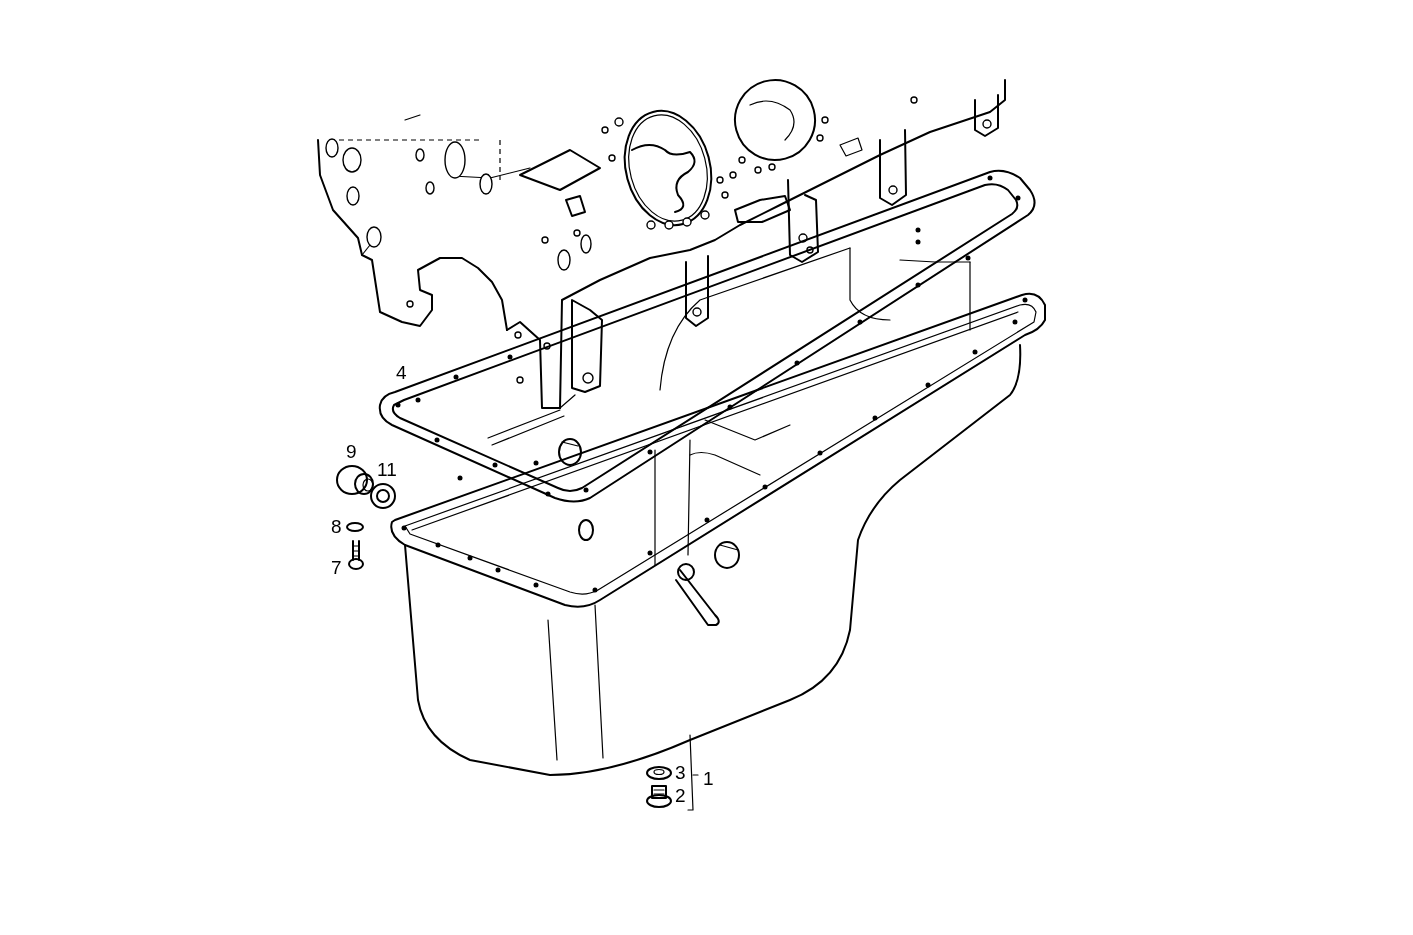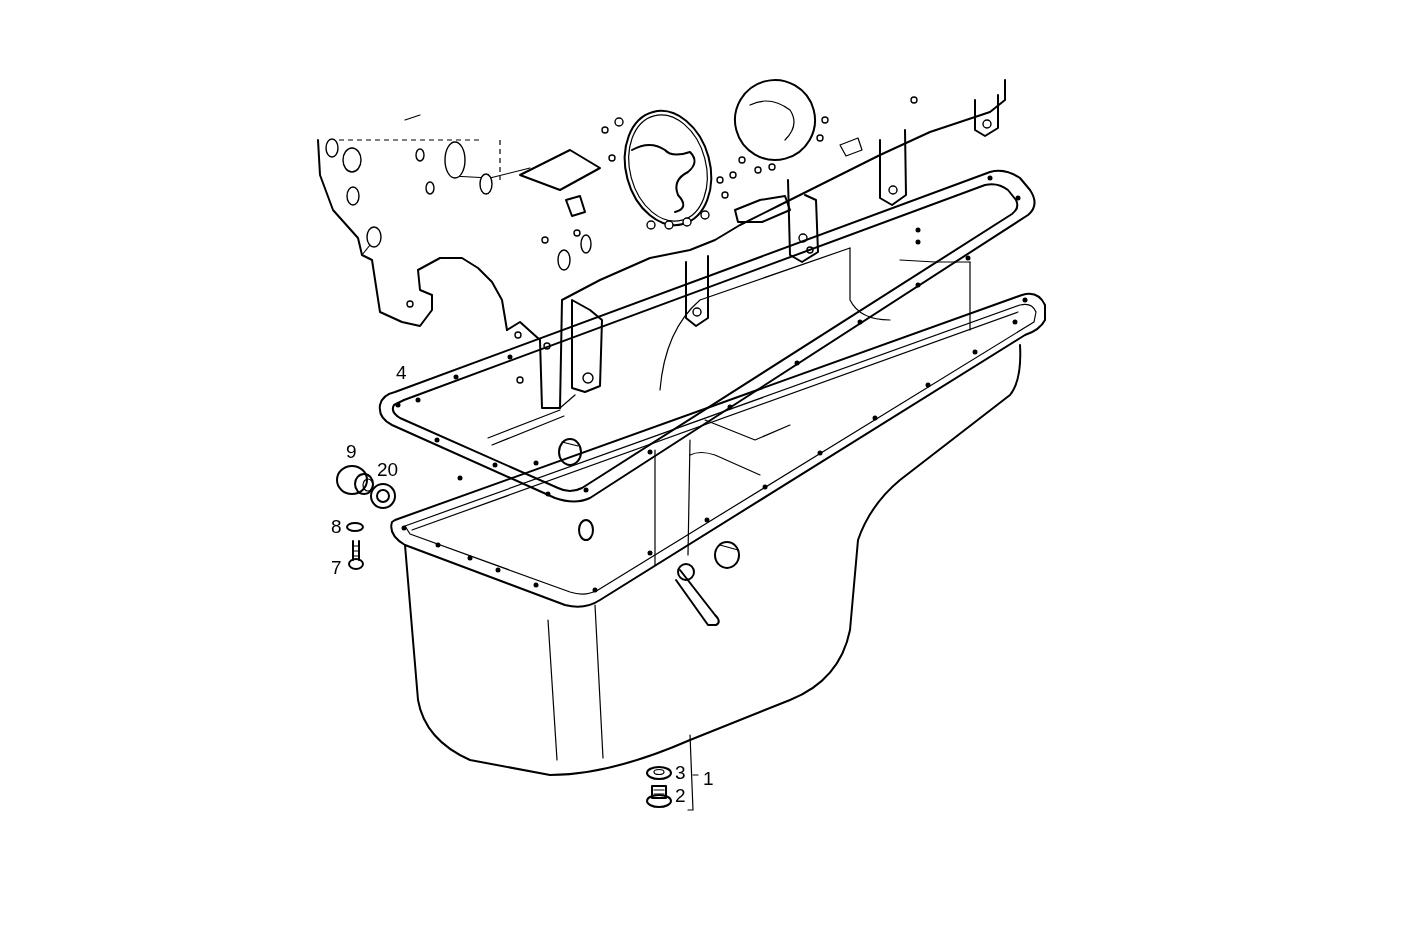--- a/index.html
+++ b/index.html
@@ -191,18 +191,18 @@
 
   <g>
     <path class="ln" d="M353,541 L353,560 M359,541 L359,560"></path>
     <path class="thin" d="M353,546 L359,546 M353,551 L359,551 M353,556 L359,556"></path>
     <ellipse class="ln" cx="356" cy="564" rx="7" ry="5"></ellipse>
   </g>
 </svg>
 
 <div class="callout" style="left:396px;top:363px;">4</div>
 <div class="callout" style="left:346px;top:442px;">9</div>
-<div class="callout" style="left:377px;top:460px;">20</div>
+<div class="callout" style="left:377px;top:460px;">11</div>
 <div class="callout" style="left:331px;top:517px;">8</div>
 <div class="callout" style="left:331px;top:558px;">7</div>
 <div class="callout" style="left:675px;top:763px;">3</div>
 <div class="callout" style="left:675px;top:786px;">2</div>
 <div class="callout" style="left:703px;top:769px;">1</div>
 
 </body></html>

